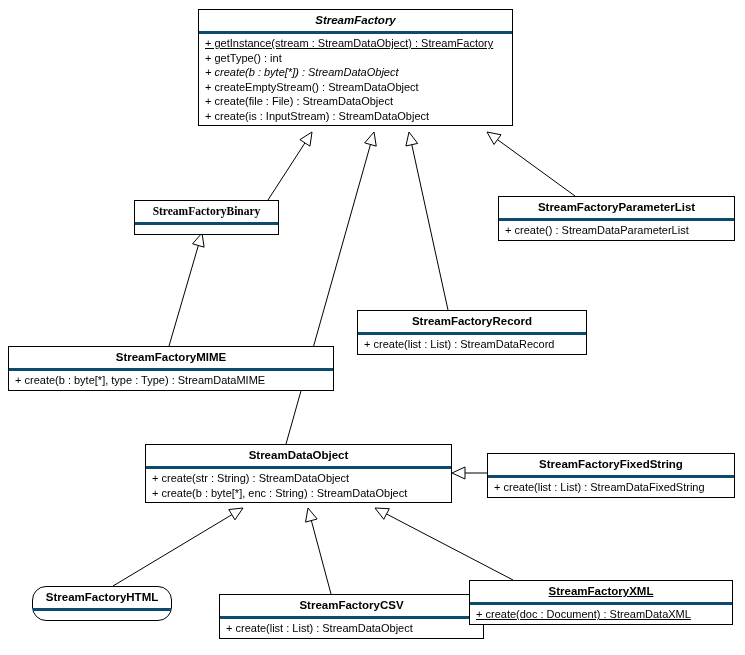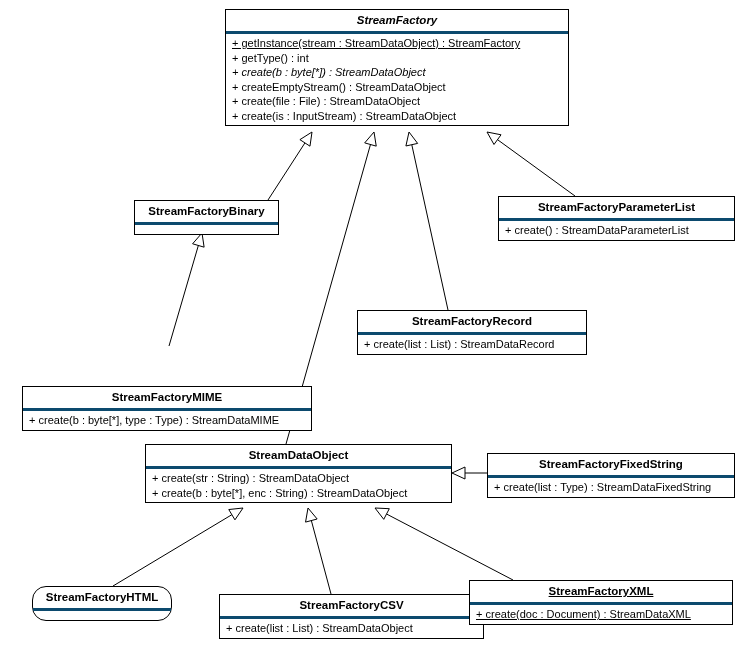--- a/index.html
+++ b/index.html
@@ -103,64 +103,64 @@
       <g>
         <line x1="331" y1="594" x2="311.35870261868433" y2="520.5586271829067" stroke="#000000" stroke-width="1"></line>
         <polygon points="308,508 317.1549920877182,519.0084567435139 305.56241314965047,522.1087976222994" fill="#ffffff" stroke="#000000" stroke-width="1"></polygon>
       </g>
       <g>
         <line x1="513" y1="580" x2="386.5256030001509" y2="514.0133580870353" stroke="#000000" stroke-width="1"></line>
         <polygon points="375,508 389.300999040321,508.6938490100425 383.7502069599808,519.332867164028" fill="#ffffff" stroke="#000000" stroke-width="1"></polygon>
       </g>
     </svg>
 
-<div class="uml-class" style="left: 225px; top: 9px; width: 344px;">
+<div class="uml-class" style="left: 198px; top: 9px; width: 315px;">
       <div class="uml-name abstract">StreamFactory</div>
       <div class="uml-members">
         <div class="uml-member static">+ getInstance(stream : StreamDataObject) : StreamFactory</div>
         <div class="uml-member">+ getType() : int</div>
         <div class="uml-member abstract">+ create(b : byte[*]) : StreamDataObject</div>
         <div class="uml-member">+ createEmptyStream() : StreamDataObject</div>
         <div class="uml-member">+ create(file : File) : StreamDataObject</div>
         <div class="uml-member">+ create(is : InputStream) : StreamDataObject</div>
       </div>
     </div>
-    <div class="uml-class" style="left: 134px; top: 200px; width: 145px;">
+    <div class="uml-class" style="left: 134px; top: 200px; width: 145px; font-family: Liberation Serif, serif;">
       <div class="uml-name">StreamFactoryBinary</div>
       <div class="uml-members empty"></div>
     </div>
     <div class="uml-class" style="left: 498px; top: 196px; width: 237px;">
       <div class="uml-name">StreamFactoryParameterList</div>
       <div class="uml-members">
         <div class="uml-member">+ create() : StreamDataParameterList</div>
       </div>
     </div>
     <div class="uml-class" style="left: 357px; top: 310px; width: 230px;">
       <div class="uml-name">StreamFactoryRecord</div>
       <div class="uml-members">
         <div class="uml-member">+ create(list : List) : StreamDataRecord</div>
       </div>
     </div>
-    <div class="uml-class" style="left: 22px; top: 346px; width: 290px; margin-top: 40px;">
+    <div class="uml-class" style="left: 8px; top: 346px; width: 326px;">
       <div class="uml-name">StreamFactoryMIME</div>
       <div class="uml-members">
         <div class="uml-member">+ create(b : byte[*], type : Type) : StreamDataMIME</div>
       </div>
     </div>
     <div class="uml-class" style="left: 145px; top: 444px; width: 307px;">
       <div class="uml-name">StreamDataObject</div>
       <div class="uml-members">
         <div class="uml-member">+ create(str : String) : StreamDataObject</div>
         <div class="uml-member">+ create(b : byte[*], enc : String) : StreamDataObject</div>
       </div>
     </div>
     <div class="uml-class" style="left: 487px; top: 453px; width: 248px;">
       <div class="uml-name">StreamFactoryFixedString</div>
       <div class="uml-members">
-        <div class="uml-member">+ create(list : Type) : StreamDataFixedString</div>
+        <div class="uml-member">+ create(list : List) : StreamDataFixedString</div>
       </div>
     </div>
     <div class="uml-class" style="left: 32px; top: 586px; width: 140px; border-radius: 14px;">
       <div class="uml-name">StreamFactoryHTML</div>
       <div class="uml-members empty"></div>
     </div>
     <div class="uml-class" style="left: 219px; top: 594px; width: 265px;">
       <div class="uml-name">StreamFactoryCSV</div>
       <div class="uml-members">
         <div class="uml-member">+ create(list : List) : StreamDataObject</div>

